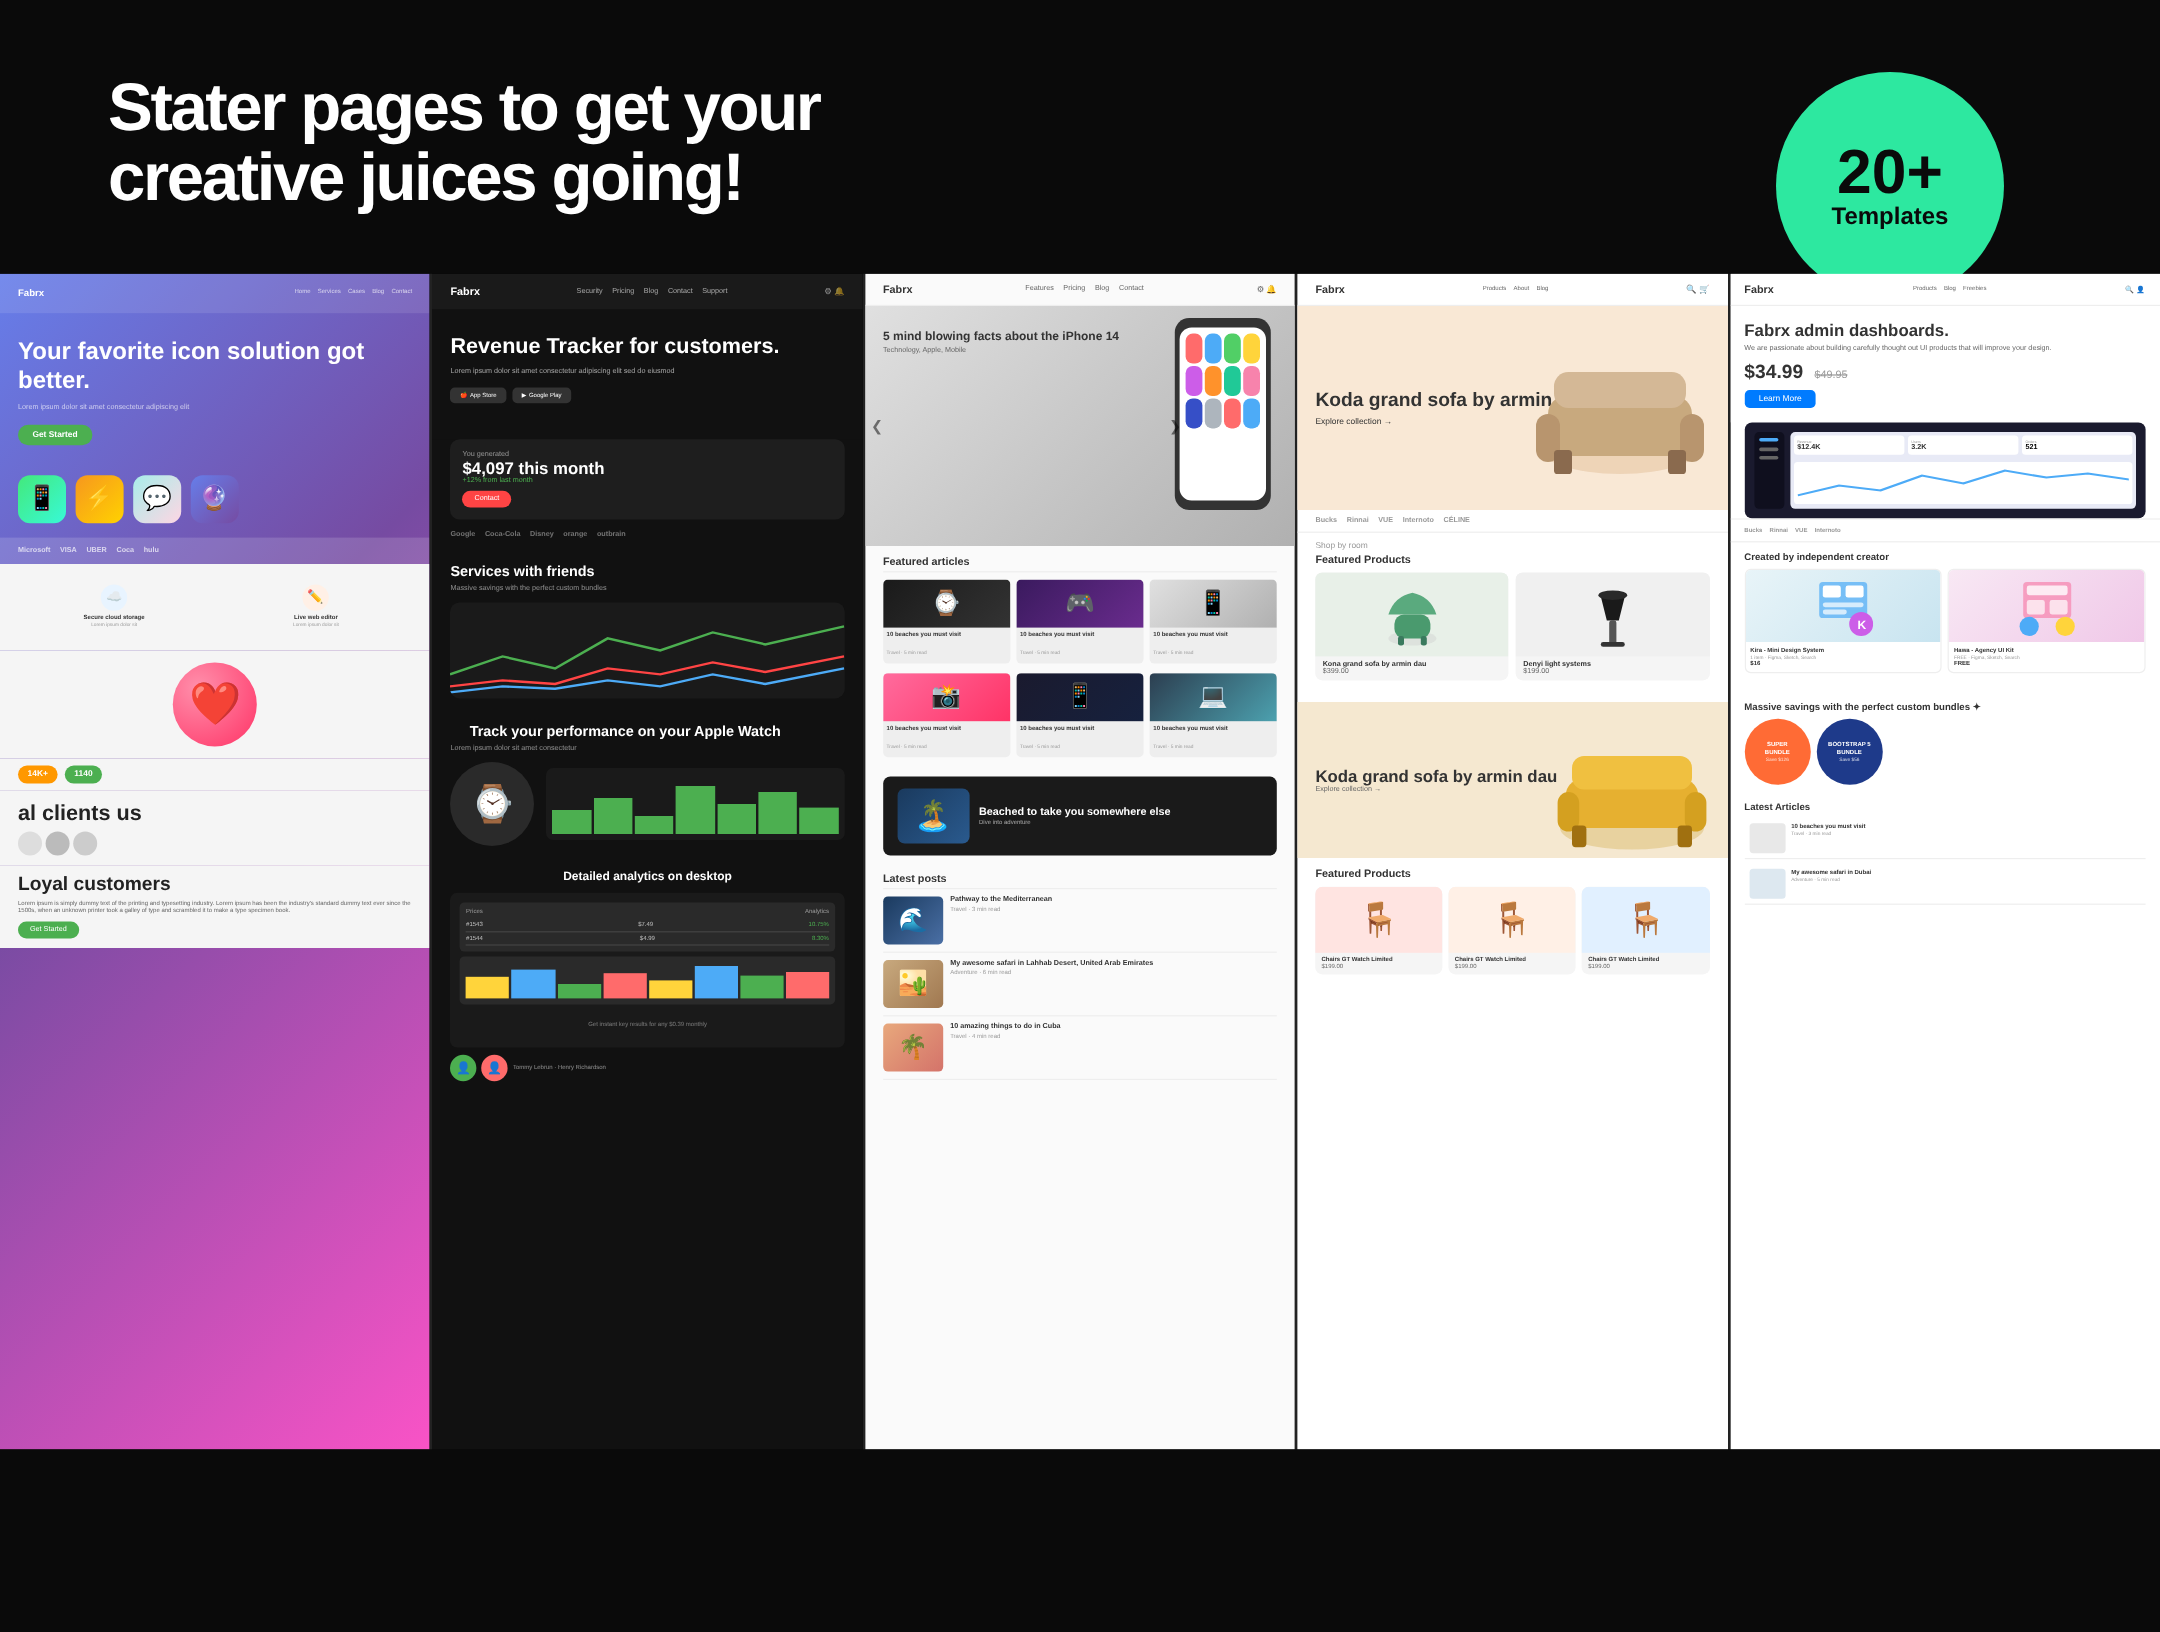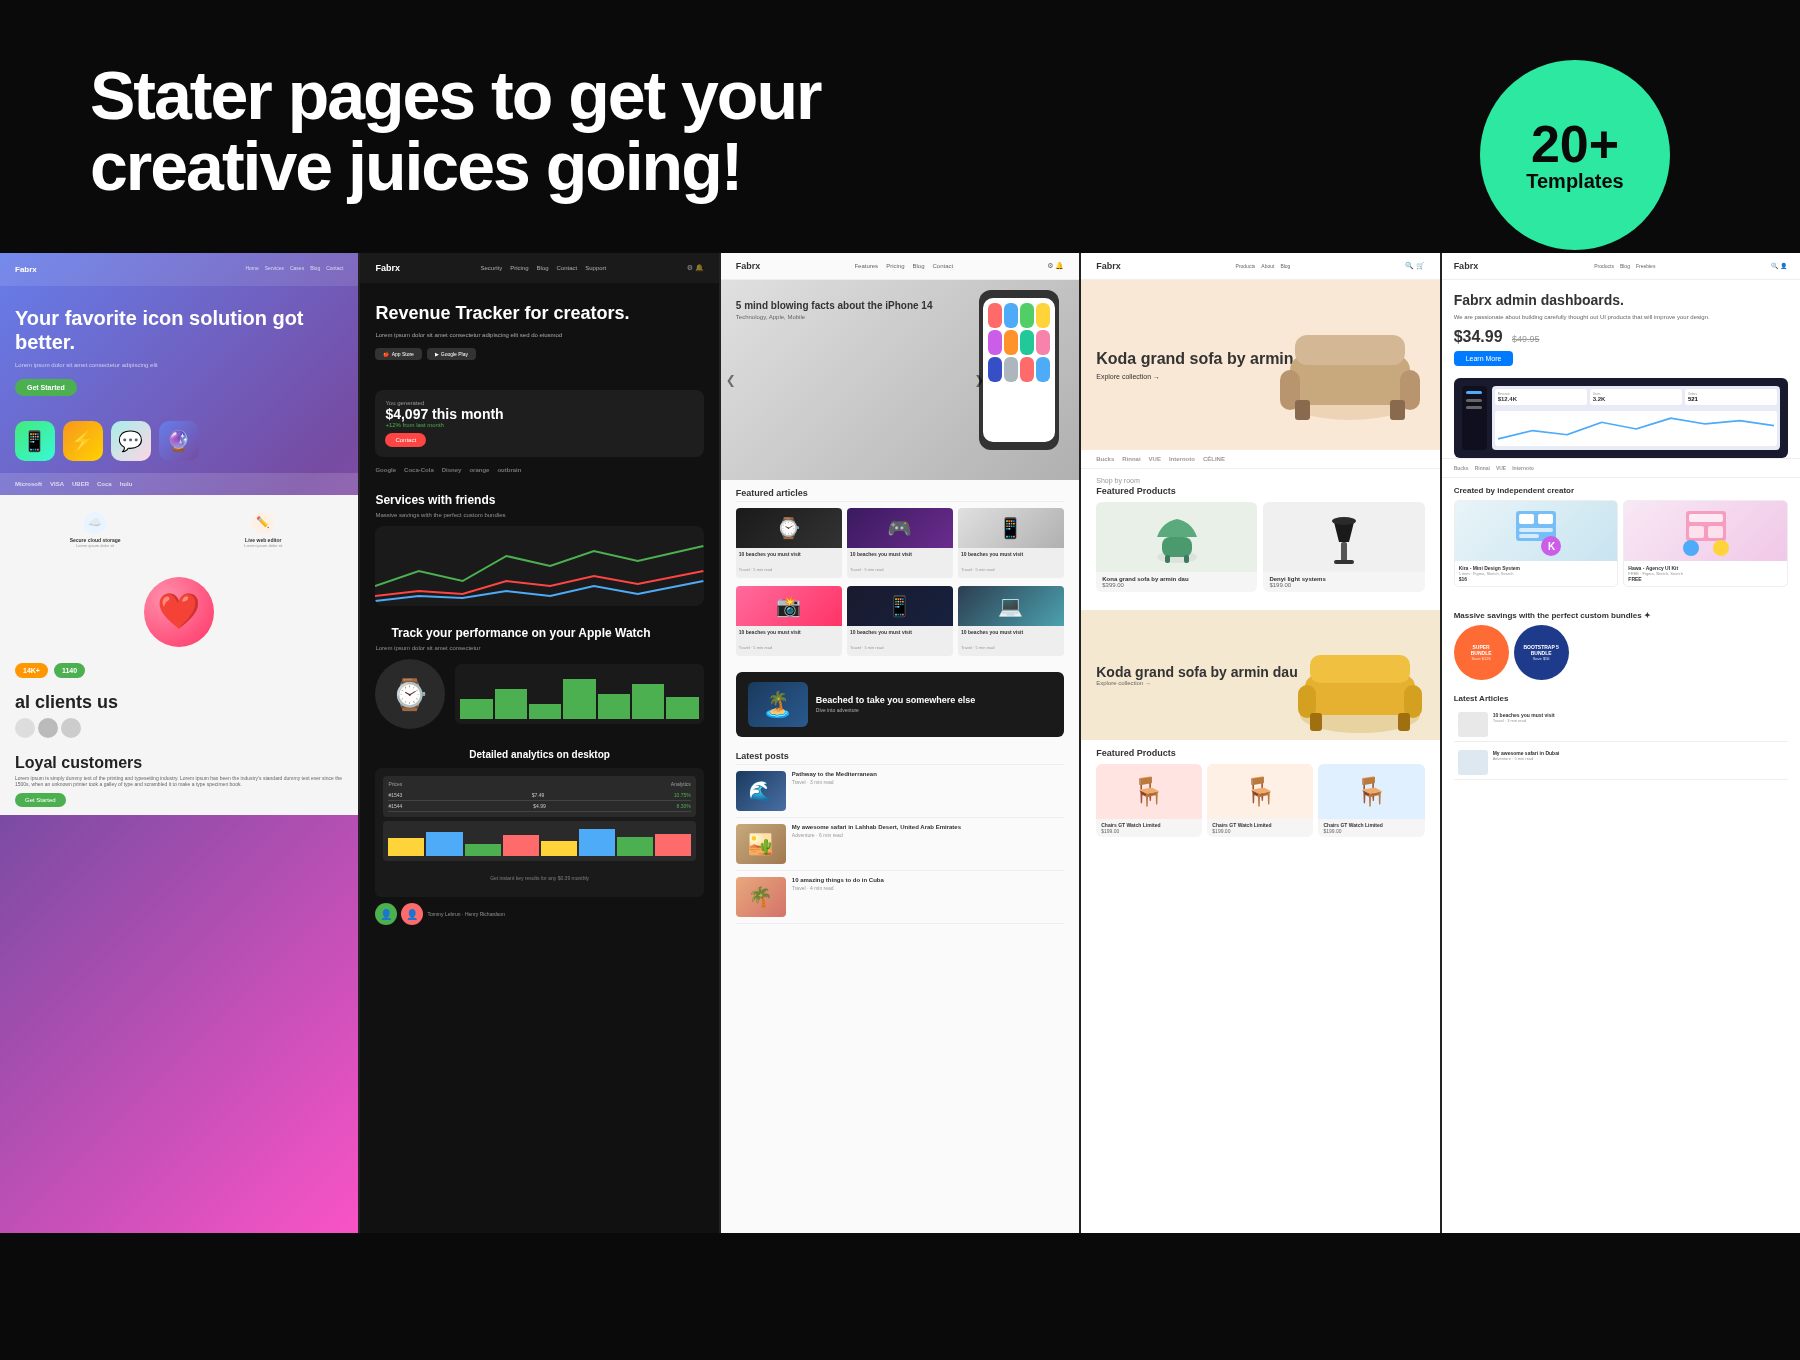--- a/index.html
+++ b/index.html
@@ -25,21 +25,21 @@
       opacity: 0.9;
     }
 
     .section-label span {
       color: #ffffff;
       opacity: 0.7;
     }
 
     .main-heading {
       color: #ffffff;
-      font-size: 68px;
+      font-size: 56px;
       font-weight: 900;
       line-height: 1.05;
       max-width: 900px;
       letter-spacing: -2px;
     }
 
     .badge-circle {
       position: absolute;
       right: 130px;
       top: 60px;
@@ -1050,21 +1050,21 @@
           <span class="t2-nav-item">Security</span>
           <span class="t2-nav-item">Pricing</span>
           <span class="t2-nav-item">Blog</span>
           <span class="t2-nav-item">Contact</span>
           <span class="t2-nav-item">Support</span>
         </div>
         <div style="font-size:7px;color:rgba(255,255,255,0.5);">⚙ 🔔</div>
       </div>
 
       <div class="t2-hero">
-        <h1>Revenue Tracker for creators.</h1>
+        <h1>Revenue Tracker for customers.</h1>
         <p>Lorem ipsum dolor sit amet consectetur adipiscing elit sed do eiusmod</p>
 
         <div style="display:flex;gap:5px;margin-bottom:10px;">
           <div style="background:#333;color:white;padding:3px 8px;border-radius:4px;font-size:5px;display:flex;align-items:center;gap:2px;">
             <span>🍎</span> App Store
           </div>
           <div style="background:#333;color:white;padding:3px 8px;border-radius:4px;font-size:5px;display:flex;align-items:center;gap:2px;">
             <span>▶</span> Google Play
           </div>
         </div>

